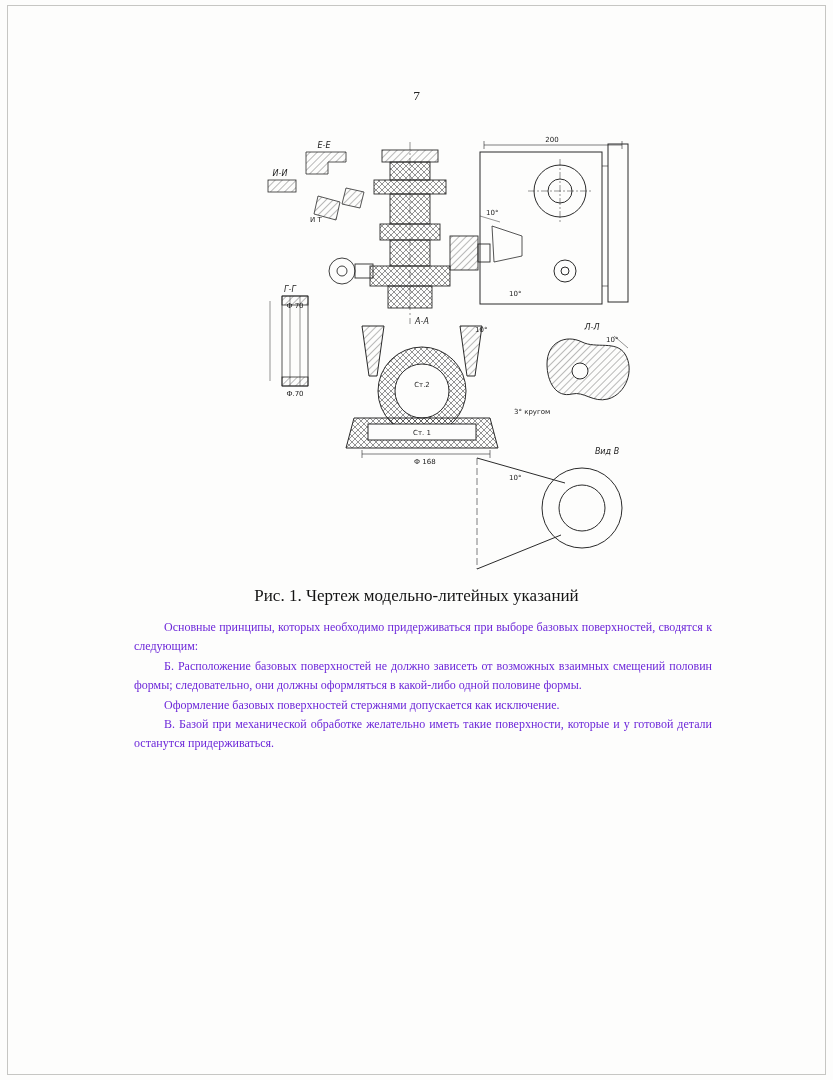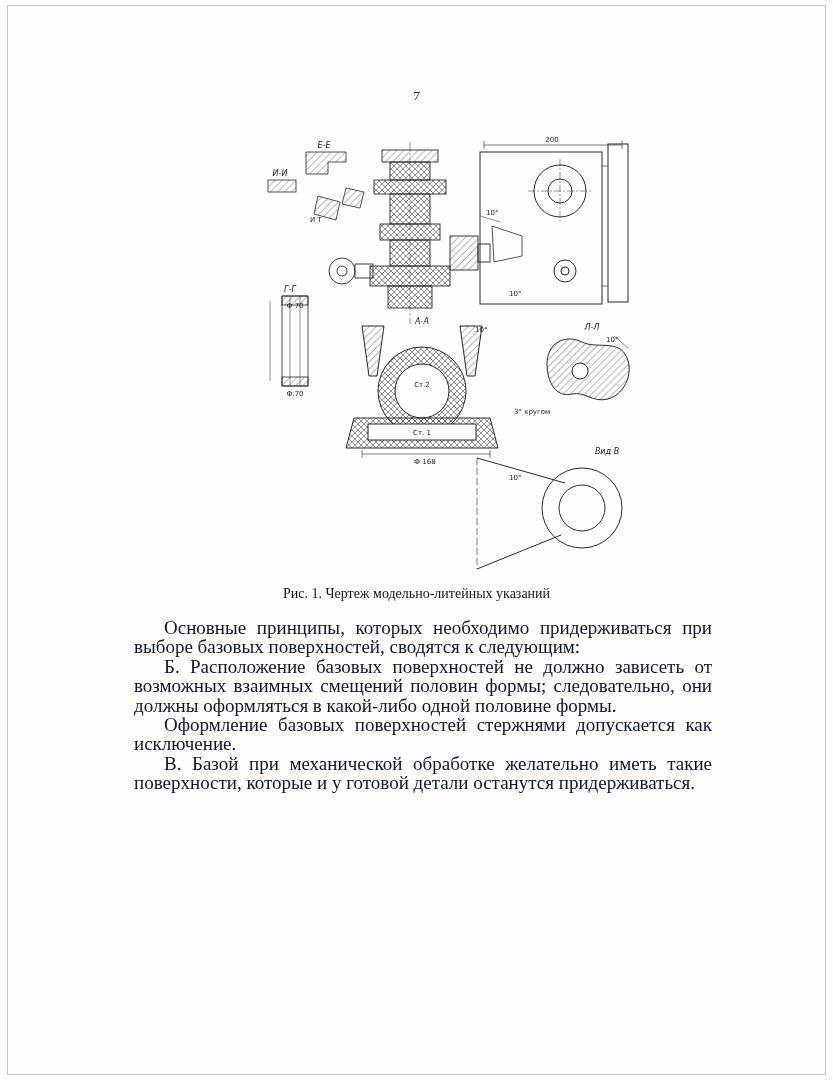--- a/index.html
+++ b/index.html
@@ -18,28 +18,28 @@
   }
   .figure-svg {
     position:absolute; left:262px; top:136px; width:390px; height:440px;
   }
   .figure-svg text {
     font-family:"DejaVu Sans", sans-serif; fill:#222; font-size:7px;
   }
   .figure-svg text.sec { font-size:8px; font-style:italic; }
   .caption {
     position:absolute; top:586px; left:0; width:100%;
-    text-align:center; font-size:14px; color:#141414;
+    text-align:center; font-size:17px; color:#141414;
   }
   .body-text {
     position:absolute; left:134px; top:618px; width:578px;
   }
   .body-text p {
     margin:0; text-indent:30px; text-align:justify;
-    font-size:19px; line-height:19.4px; color:#0f172a;
+    font-size:12px; line-height:19.4px; color:#6d28d9;
   }
 </style>
 </head>
 <body>
 
 <div class="page">
   <div class="scan-frame"></div>
 
   <div class="page-number">7</div>
 

